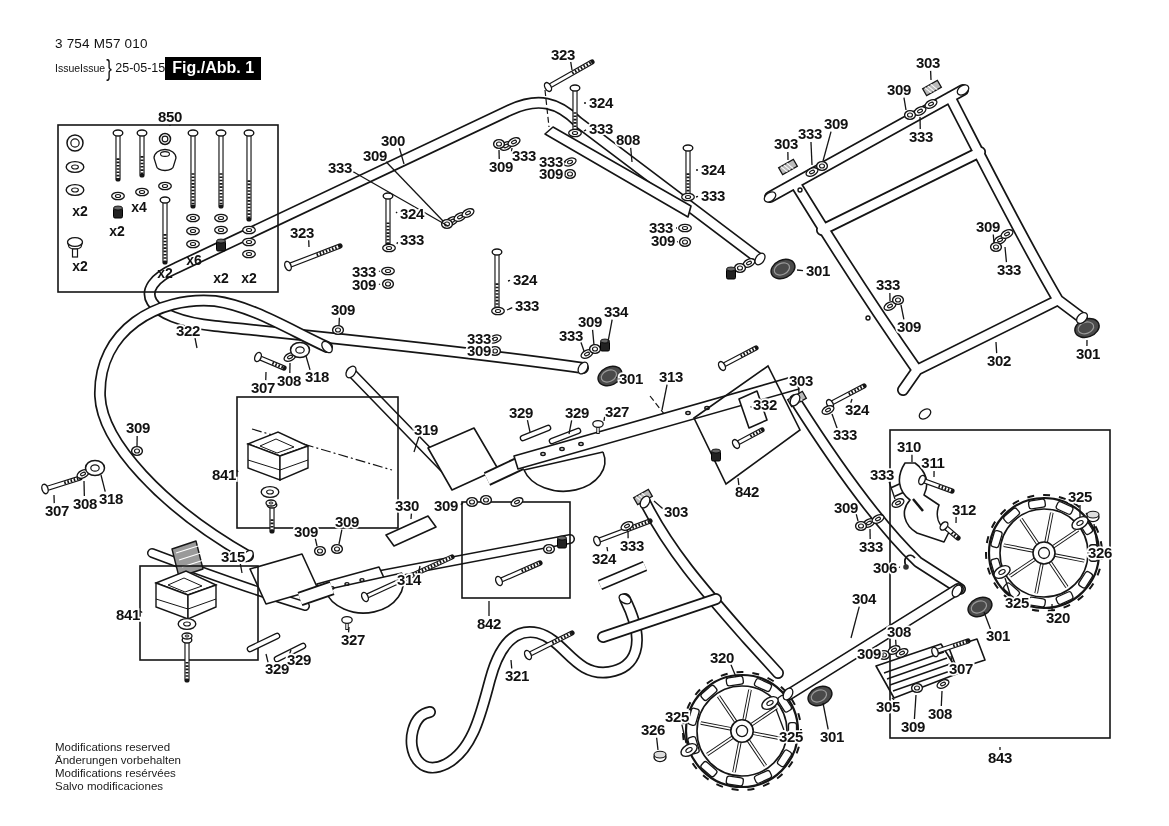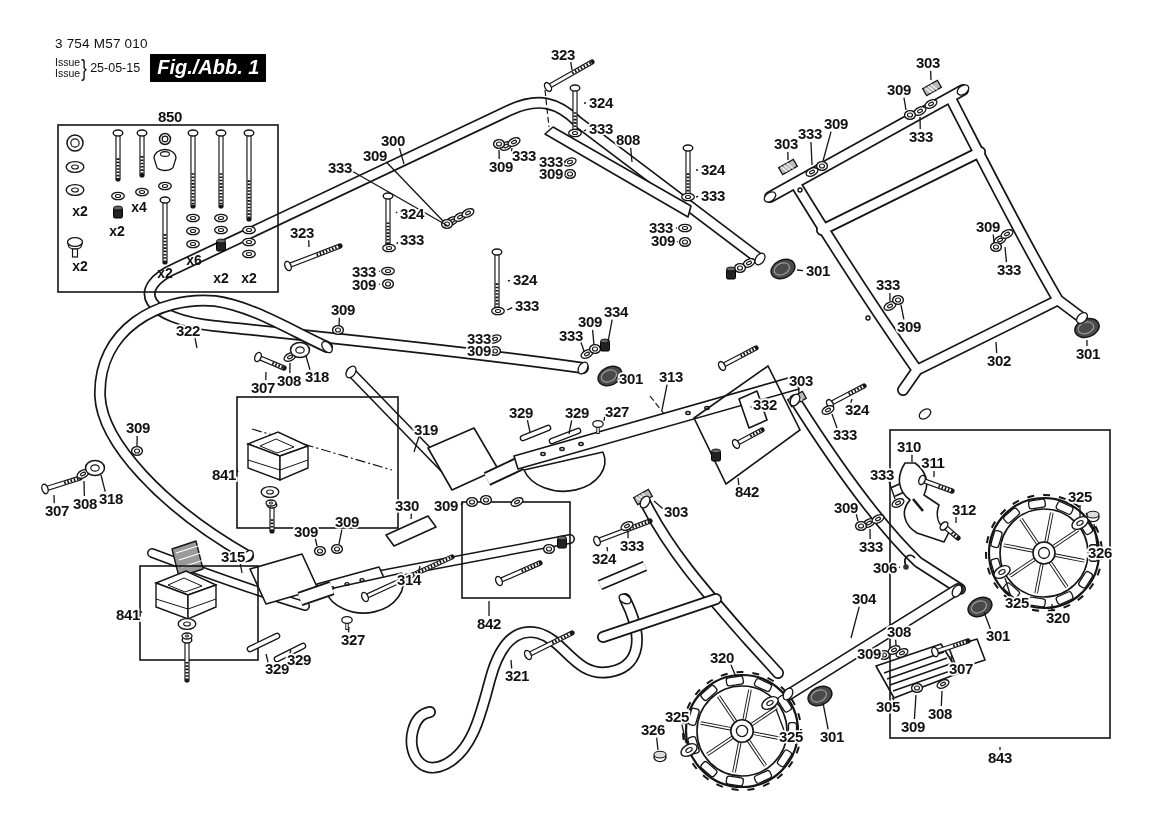--- a/index.html
+++ b/index.html
@@ -16,24 +16,24 @@
   .uI{fill:none;stroke:#fff;stroke-width:7.6;stroke-linecap:butt}
   .thin{fill:#fff;stroke:#151515;stroke-width:1.6;stroke-linejoin:round}
   .gray{fill:#9a9a9a;stroke:#151515;stroke-width:1.4;stroke-linejoin:round}
   .ln{stroke:#151515;stroke-width:1.4;fill:none}
   .wln{stroke:#fff;stroke-width:1.2;fill:none}
   .dash{stroke:#151515;stroke-width:1.2;fill:none;stroke-dasharray:6 3}
   .ddot{stroke:#151515;stroke-width:1.2;fill:none;stroke-dasharray:10 3 2 3}
   .hdr{position:absolute;left:55px;top:36px;}
   .pn{font-size:13.5px;letter-spacing:.2px;}
   .issue-row{display:flex;align-items:center;margin-top:3px;}
-  .is-col{display:flex;flex-direction:column;font-size:10.5px;line-height:11px;}
+  .is-col{display:flex;flex-direction:row;font-size:10.5px;line-height:11px;}
   .brace{font-size:24px;font-weight:400;margin:0 2px 0 0;transform:scaleX(.7);}
-  .date{font-size:12.5px;margin-right:10px;}
-  .figbox{background:#000;color:#fff;font-weight:700;font-size:20px;padding:2px 7px 3px 7px;font-style:italic;}
+  .date{font-size:12.5px;}
+  .figbox{background:#000;color:#fff;font-weight:700;font-size:16px;padding:2px 7px 3px 7px;}
   .footer{position:absolute;left:55px;top:741px;font-size:11.5px;line-height:13px;color:#1c1c1c;}
 </style>
 </head>
 <body>
 
 <div class="stage">
 
 <svg id="fig" width="1169" height="826" viewBox="0 0 1169 826">
 
   <g>
@@ -1469,14 +1469,20 @@
     <div class="is-col">
       <span>Issue</span>
       <span>Issue</span>
     </div>
     <span class="brace">}</span>
     <span class="date">25-05-15</span>
     <span class="figbox">Fig./Abb. 1</span>
   </div>
 </div>
 
+<div class="footer">
+  <div>Modifications reserved</div>
+  <div>Änderungen vorbehalten</div>
+  <div>Modifications resérvées</div>
+  <div>Salvo modificaciones</div>
+</div>
 
 </div>
 
 </body></html>

